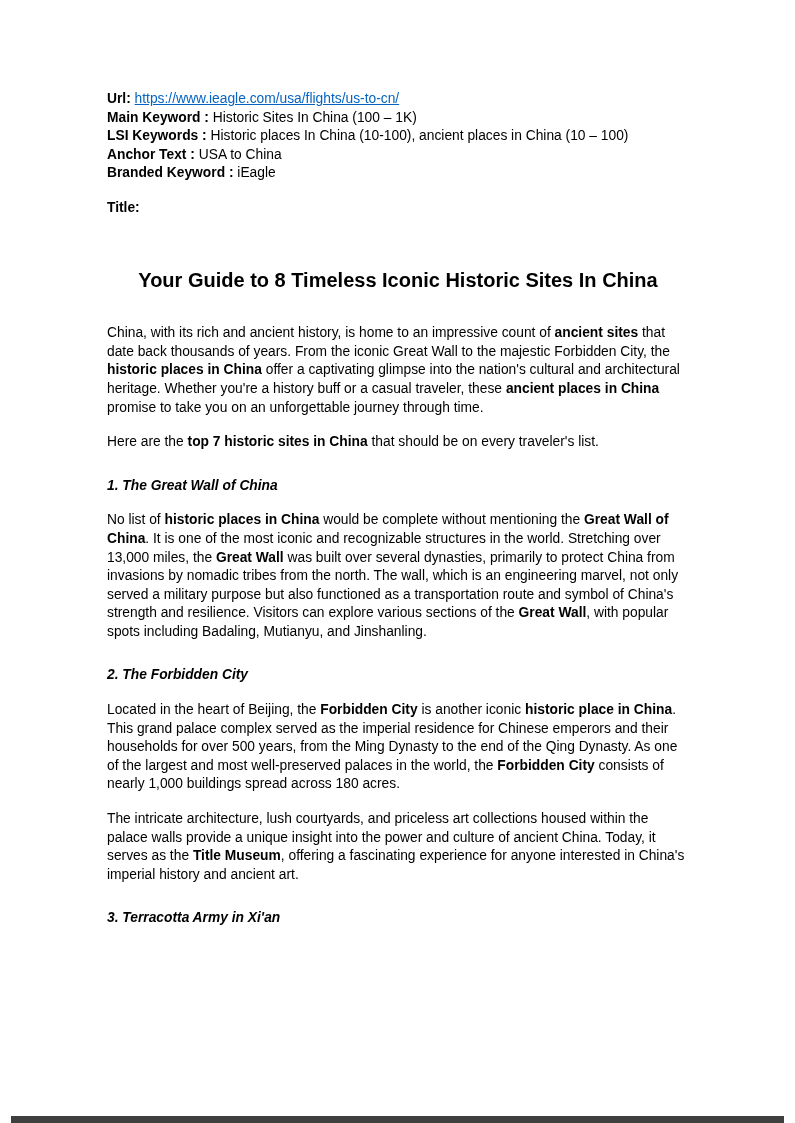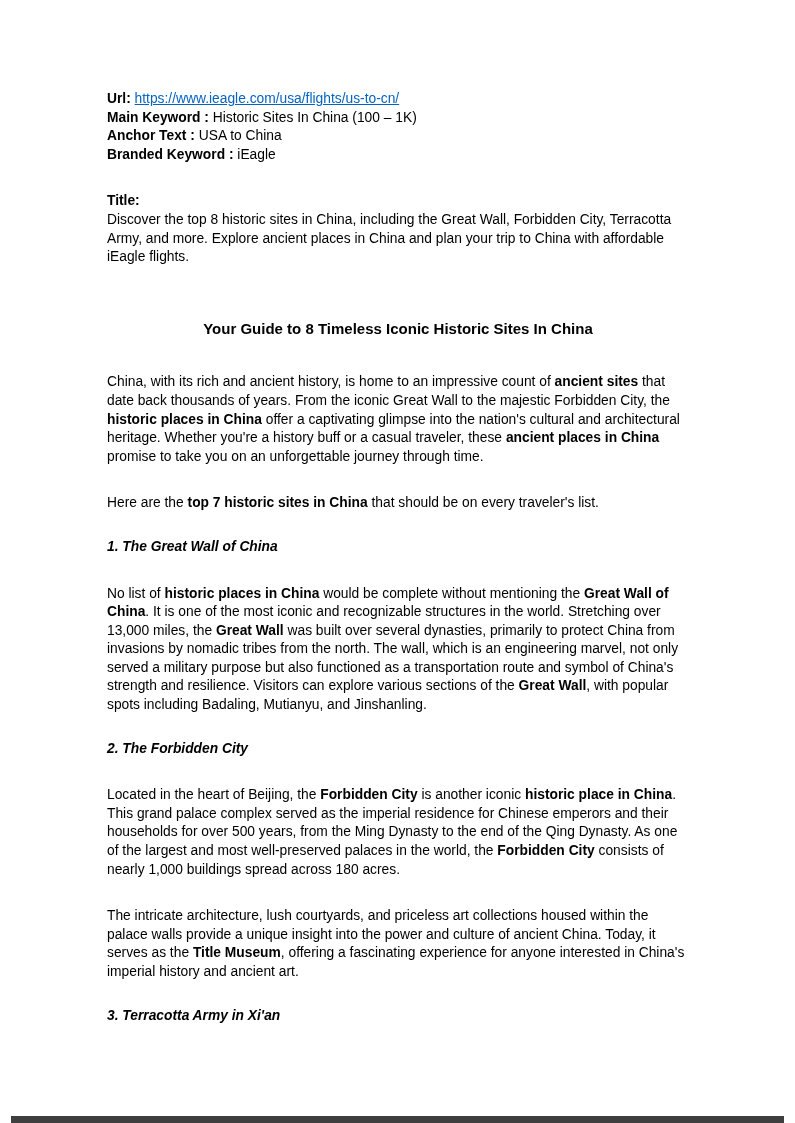--- a/index.html
+++ b/index.html
@@ -19,31 +19,31 @@
     line-height: 18.6px;
     color: #000000;
   }
   .doc-body {
     padding: 90px 95px 0 96px;
   }
   .doc-body p {
     padding: 0;
   }
   .line  { margin: 0; }
-  .para  { margin: 28px 0 0 0; }
+  .para  { margin: 16px 0 0 0; }
   .heading {
     margin: 25px 0 0 0;
     font-weight: 700;
     font-style: italic;
   }
   .doc-title {
     margin: 53px 0 35px 0;
     text-align: center;
     font-weight: 700;
-    font-size: 15px;
+    font-size: 20px;
   }
   .b { font-weight: 700; }
   a.link {
     color: #0563c1;
     text-decoration: underline;
     cursor: pointer;
   }
   .page-edge {
     position: absolute;
     left: 0;
@@ -53,24 +53,24 @@
     background: #3f3f3f;
   }
 </style>
 </head>
 <body>
 
 <div class="page">
   <div class="doc-body">
       <p class="line"><span class="b">Url: </span><a class="link" href="#">https://www.ieagle.com/usa/flights/us-to-cn/</a></p>
       <p class="line"><span class="b">Main Keyword : </span><span>Historic Sites In China (100 – 1K)</span></p>
+      <p class="line"><span class="b">LSI Keywords : </span><span>Historic places In China (10-100), ancient places in China (10 – 100)</span></p>
       <p class="line"><span class="b">Anchor Text : </span><span>USA to China</span></p>
       <p class="line"><span class="b">Branded Keyword : </span><span>iEagle</span></p>
       <p class="para"><span class="b">Title:</span></p>
-      <p class="line"><span>Discover the top 8 historic sites in China, including the Great Wall, Forbidden City, Terracotta Army, and more. Explore ancient places in China and plan your trip to China with affordable iEagle flights.</span></p>
       <p class="doc-title"><span class="b">Your Guide to 8 Timeless Iconic Historic Sites In China</span></p>
       <p class="para"><span>China, with its rich and ancient history, is home to an impressive count of </span><span class="b">ancient sites</span><span> that date back thousands of years. From the iconic Great Wall to the majestic Forbidden City, the </span><span class="b">historic places in China</span><span> offer a captivating glimpse into the nation's cultural and architectural heritage. Whether you're a history buff or a casual traveler, these </span><span class="b">ancient places in China</span><span> promise to take you on an unforgettable journey through time.</span></p>
       <p class="para"><span>Here are the </span><span class="b">top 7 historic sites in China</span><span> that should be on every traveler's list.</span></p>
       <p class="heading"><span class="b">1. The Great Wall of China</span></p>
       <p class="para"><span>No list of </span><span class="b">historic places in China</span><span> would be complete without mentioning the </span><span class="b">Great Wall of China</span><span>. It is one of the most iconic and recognizable structures in the world. Stretching over 13,000 miles, the </span><span class="b">Great Wall</span><span> was built over several dynasties, primarily to protect China from invasions by nomadic tribes from the north. The wall, which is an engineering marvel, not only served a military purpose but also functioned as a transportation route and symbol of China's strength and resilience. Visitors can explore various sections of the </span><span class="b">Great Wall</span><span>, with popular spots including Badaling, Mutianyu, and Jinshanling.</span></p>
       <p class="heading"><span class="b">2. The Forbidden City</span></p>
       <p class="para"><span>Located in the heart of Beijing, the </span><span class="b">Forbidden City</span><span> is another iconic </span><span class="b">historic place in China</span><span>. This grand palace complex served as the imperial residence for Chinese emperors and their households for over 500 years, from the Ming Dynasty to the end of the Qing Dynasty. As one of the largest and most well-preserved palaces in the world, the </span><span class="b">Forbidden City</span><span> consists of nearly 1,000 buildings spread across 180 acres.</span></p>
       <p class="para"><span>The intricate architecture, lush courtyards, and priceless art collections housed within the palace walls provide a unique insight into the power and culture of ancient China. Today, it serves as the </span><span class="b">Title Museum</span><span>, offering a fascinating experience for anyone interested in China's imperial history and ancient art.</span></p>
       <p class="heading"><span class="b">3. Terracotta Army in Xi'an</span></p>
     </div>

